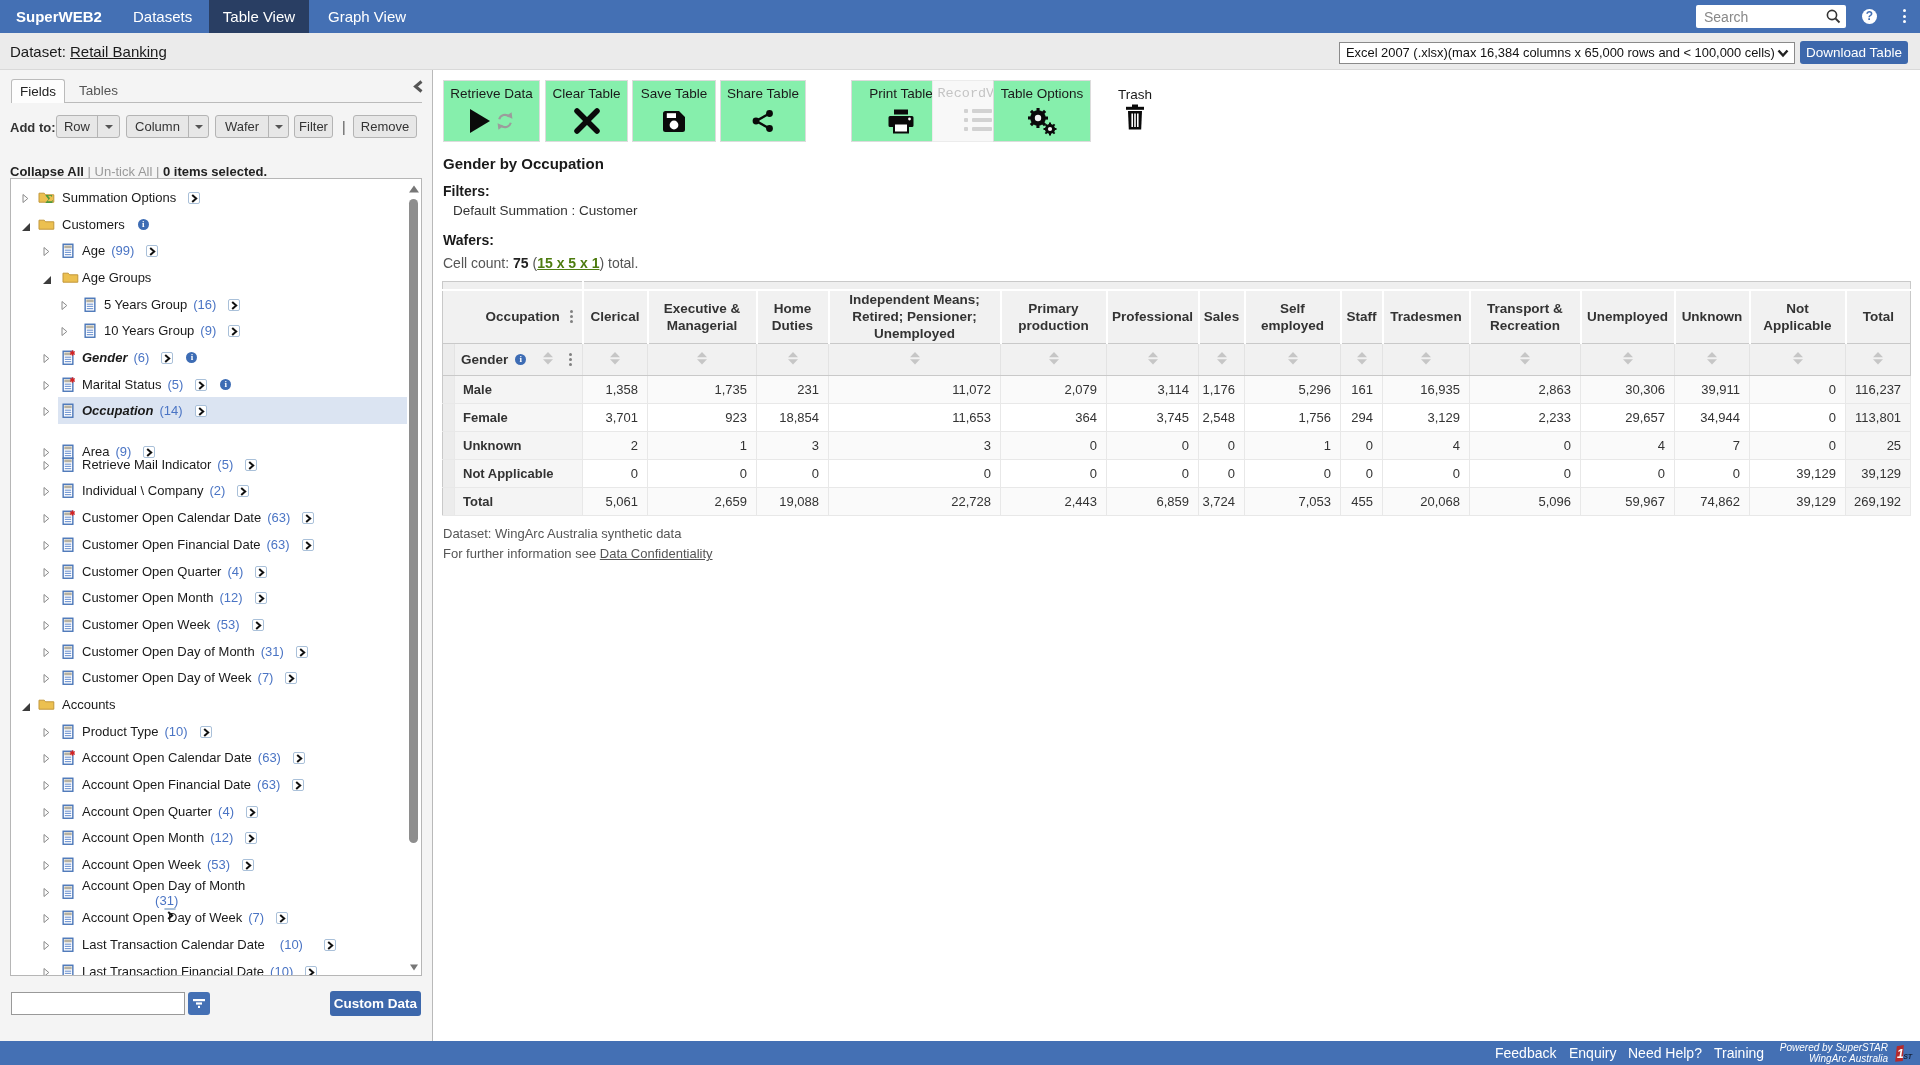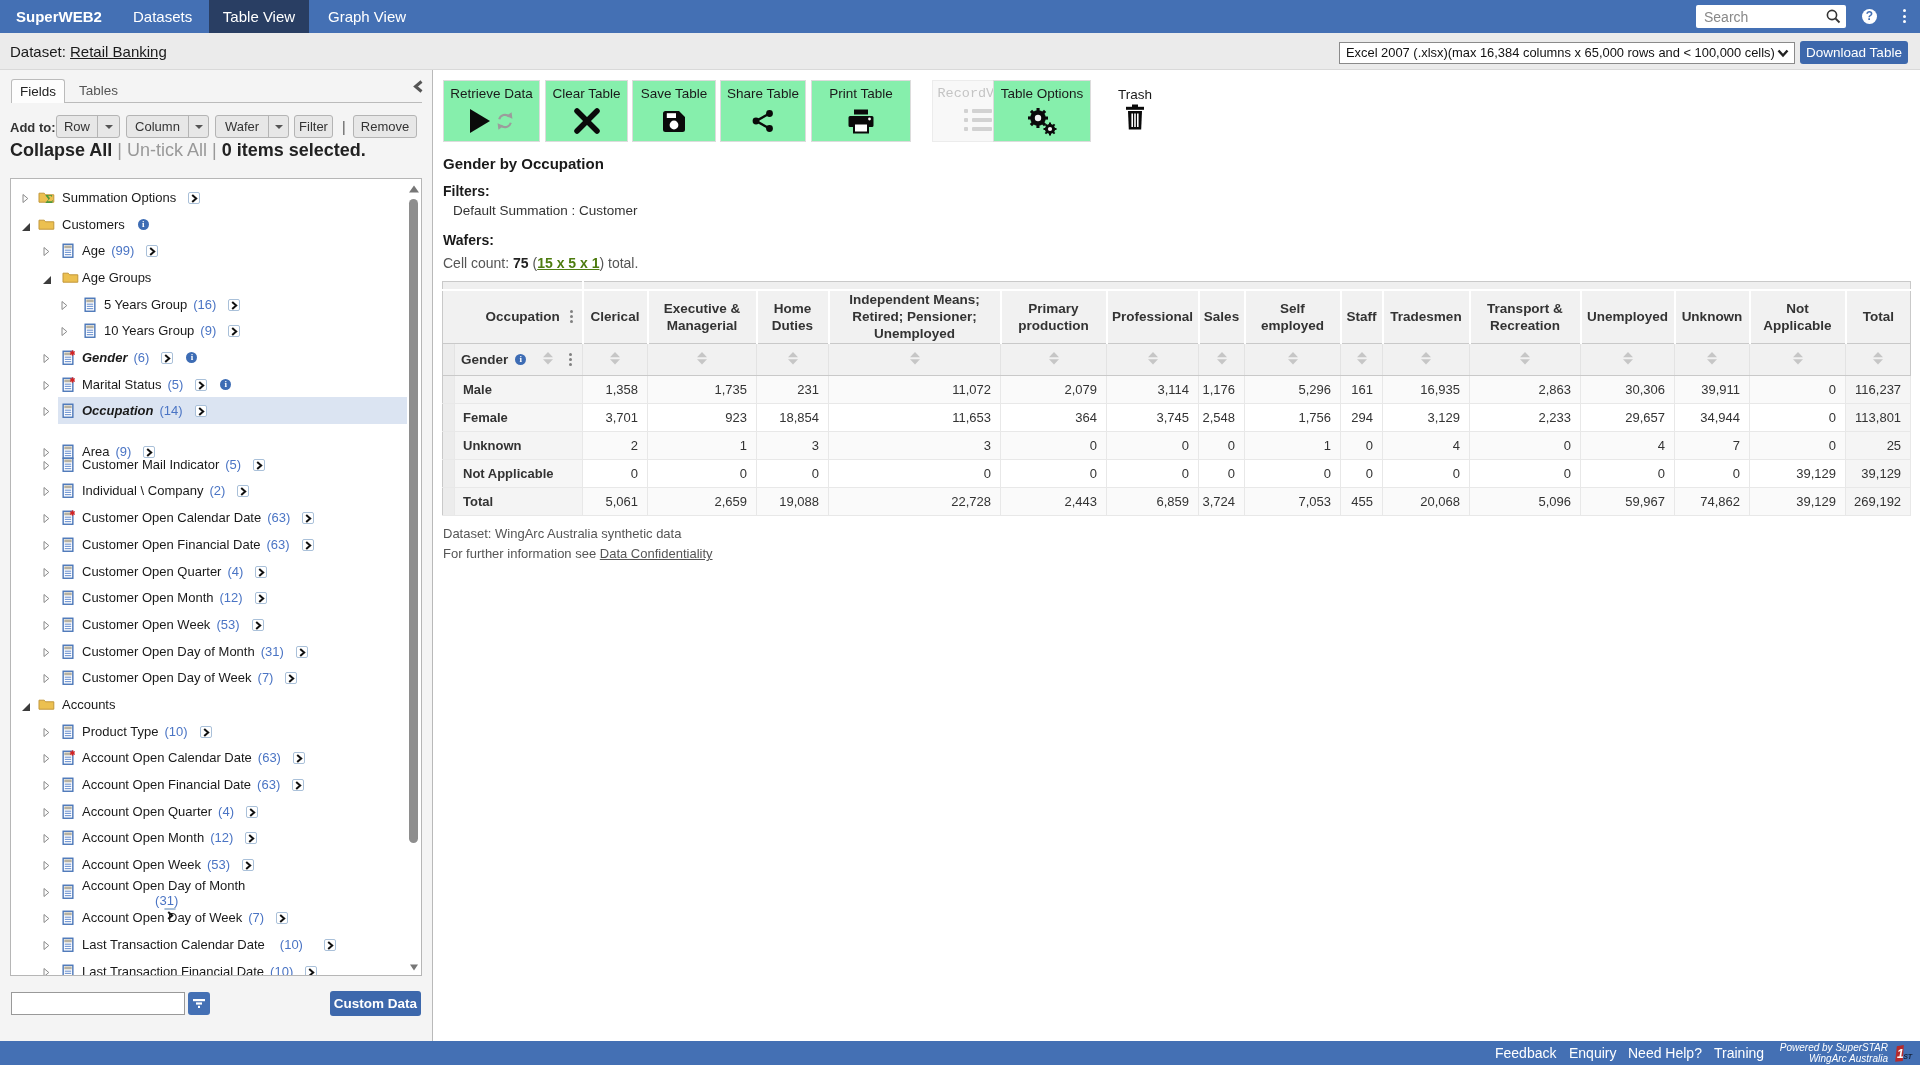--- a/index.html
+++ b/index.html
@@ -110,21 +110,21 @@
 <svg id="collapser" style="position:absolute;left:413px;top:80px;" width="10" height="13" viewBox="0 0 10 13">
     <polyline points="8.5,1.5 2.5,6.5 8.5,11.5" fill="none" stroke="#555" stroke-width="3"></polyline>
   </svg>
 <span style="position:absolute;left:10px;top:120px;font-size:13px;font-weight:bold;color:#333;">Add to:</span>
 <div class="sbtn" style="left:56px;width:64px;"><span class="m" style="width:40px;">Row</span><span class="c" style="width:22px;"><i class="caret"></i></span></div>
 <div class="sbtn" style="left:126px;width:83px;"><span class="m" style="width:61px;">Column</span><span class="c" style="width:20px;"><i class="caret"></i></span></div>
 <div class="sbtn" style="left:215px;width:74px;"><span class="m" style="width:52px;">Wafer</span><span class="c" style="width:20px;"><i class="caret"></i></span></div>
 <div class="sbtn" style="left:294px;width:39px;line-height:21px;">Filter</div>
 <span style="position:absolute;left:342px;top:119px;font-size:14px;color:#555;">|</span>
 <div class="sbtn" style="left:353px;width:64px;line-height:21px;">Remove</div>
-<span style="position:absolute;left:10px;top:140px;font-size:18px;text-align:right;"><b>Collapse All</b><span style="color:#999;"> | </span><span style="color:#999;">Un-tick All</span><span style="color:#999;"> | </span><b>0 items selected.</b></span>
+<span style="position:absolute;left:10px;top:164px;font-size:13px;text-align:right;"><b>Collapse All</b><span style="color:#999;"> | </span><span style="color:#999;">Un-tick All</span><span style="color:#999;"> | </span><b>0 items selected.</b></span>
 <div id="tree">
 <div class="trow" style="top:5px;">
       <span class="exp" style="left:11px;"><svg width="7" height="11" viewBox="0 0 7 11">
           <polygon points="1,1.5 5.8,5.5 1,9.5" fill="#fdfdfd" stroke="#8a8a8a" stroke-width="1"></polygon>
         </svg></span>
       <span class="ico" style="left:27px;"><svg width="17" height="14" viewBox="0 0 17 14">
           <path d="M1,3.2 L1,12.2 L15.8,12.2 L15.8,4.8 L7.6,4.8 L6.2,3.2 Z" fill="#ecc050" stroke="#c2973a" stroke-width="1"></path>
           <path d="M1,4.6 L6,4.6 L7.4,6.2 L15.8,6.2" fill="none" stroke="#f6dd9a" stroke-width="0"></path>
           <text x="7.2" y="13" font-size="12" font-weight="bold" fill="#4e9a3c" font-family="Liberation Serif,serif">Σ</text>
         </svg></span>
@@ -343,21 +343,21 @@
       <span class="ico" style="left:51px;"><svg width="13" height="15" viewBox="0 0 13 15">
           <rect x="1.15" y="1.25" width="9.7" height="13" fill="#fff" stroke="#4a76b8" stroke-width="1.4"></rect>
           <rect x="2.3" y="2.5" width="7.4" height="2.8" fill="#b6b1a2"></rect>
           <g stroke="#7a9cd4" stroke-width="1.2">
             <line x1="2.8" y1="7.2" x2="9.2" y2="7.2"></line>
             <line x1="2.8" y1="9.4" x2="9.2" y2="9.4"></line>
             <line x1="2.8" y1="11.6" x2="9.2" y2="11.6"></line>
           </g>
         </svg></span>
       <div class="lbl" style="left:71px;">
-        <span class="">Customer Mail Indicator</span>
+        <span class="">Retrieve Mail Indicator</span>
         <span class="cnt">(5)</span>
         <span class="gobox">
           <svg style="position:absolute;left:2px;top:1.5px" width="7" height="9" viewBox="0 0 7 9">
             <polyline points="1.2,1 5.2,4.5 1.2,8" fill="none" stroke="#111" stroke-width="2"></polyline>
           </svg>
         </span>
       </div>
     </div>
 <div class="trow" style="top:298px;">
       <span class="exp" style="left:32px;"><svg width="7" height="11" viewBox="0 0 7 11">
@@ -850,21 +850,21 @@
           <circle cx="20.5" cy="6.5" r="3.4"></circle>
           <circle cx="7" cy="14" r="3.4"></circle>
           <circle cx="20.5" cy="21.5" r="3.4"></circle>
         </g>
         <g stroke="#0a0a0a" stroke-width="2.4">
           <line x1="7" y1="14" x2="20.5" y2="6.5"></line>
           <line x1="7" y1="14" x2="20.5" y2="21.5"></line>
         </g>
       </svg></div>
   </div>
-<div class="tbtn" style="left:811px;width:100px;">
+<div class="tbtn" style="left:851px;width:100px;">
     <div class="tl">Print Table</div>
     <div class="ic"><svg width="28" height="28" viewBox="0 0 28 28">
         <rect x="7" y="2.5" width="14" height="5" fill="#0a0a0a"></rect>
         <path d="M3,9 h22 a1.5,1.5 0 0 1 1.5,1.5 v8 a1.5,1.5 0 0 1 -1.5,1.5 h-22 a1.5,1.5 0 0 1 -1.5,-1.5 v-8 a1.5,1.5 0 0 1 1.5,-1.5 z" fill="#0a0a0a"></path>
         <circle cx="22.5" cy="12" r="1.4" fill="#fff"></circle>
         <rect x="7" y="16.5" width="14" height="9" fill="#fff" stroke="#0a0a0a" stroke-width="2"></rect>
       </svg></div>
   </div>
 <div class="tbtn dis" style="left:932px;width:92px;font-family:Liberation Mono, monospace;">
     <div class="tl">RecordVIEW</div>

